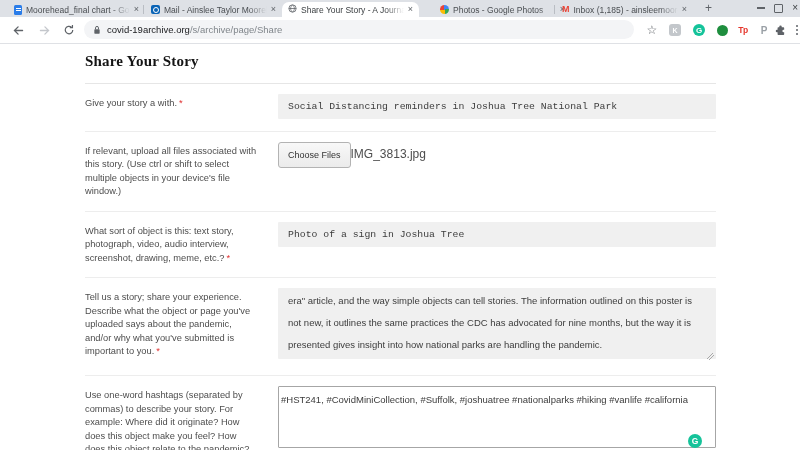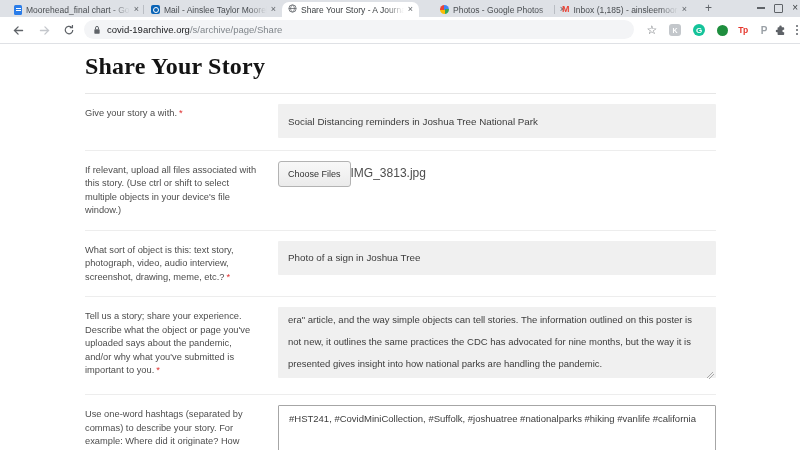--- a/index.html
+++ b/index.html
@@ -38,31 +38,31 @@
   .fav{flex:none}
   .fav-docs{width:8px;height:10px;border-radius:1.5px;background:linear-gradient(#2b7de9 0 0);background-color:#2b7de9;position:relative}
   .fav-docs::after{content:"";position:absolute;left:1.5px;right:1.5px;top:3px;height:5px;background:repeating-linear-gradient(#fff 0 1px,transparent 1px 2.4px)}
   .fav-outlook{width:9px;height:9px;border-radius:2px;background:#0a64b6;display:flex;align-items:center;justify-content:center}
   .fav-outlook i{width:4px;height:4px;border:1.3px solid #fff;border-radius:50%}
   .fav-photos{width:9px;height:9px;border-radius:50%;background:conic-gradient(from 0deg,#4285f4 0 90deg,#34a853 90deg 180deg,#fbbc04 180deg 270deg,#ea4335 270deg 360deg)}
   .fav-gmail{color:#ea4335;font-size:9px;font-weight:bold;line-height:1}
 
   
   .page{padding:9px 0 0 85px;width:656px}
-  h1{margin:0 0 13px;font-family:"Liberation Serif",serif;font-size:24px;font-weight:700;color:#141414;letter-spacing:.2px}
+  h1{margin:0 0 13px;font-family:"Liberation Serif",serif;font-size:15px;font-weight:700;color:#141414;letter-spacing:.2px}
   .rule{width:631px;border-top:1px solid #e6e6e6}
   .row{display:flex;width:631px;box-sizing:border-box;padding:10px 0 12px;border-bottom:1px solid #ededed}
   .row:last-child{border-bottom:0}
   .lbl{flex:none;width:193px;box-sizing:border-box;padding:3px 20px 0 0;font-size:9.3px;line-height:1.45;color:#4d4d4d}
   .req{color:#e03131;margin-left:2px}
   .fld{flex:1;position:relative}
-  .txt{width:100%;height:34px;box-sizing:border-box;background:#f0f0f0;border:0;border-radius:1px;padding:12px 10px;font-family:Liberation Sans, sans-serif;font-size:9.8px;color:#3c3c3c;outline:none}
+  .txt{width:100%;height:25px;box-sizing:border-box;background:#f0f0f0;border:0;border-radius:1px;padding:12px 10px;font-family:Liberation Mono, monospace;font-size:9.8px;color:#3c3c3c;outline:none}
   .ta{width:100%;box-sizing:border-box;background:#f0f0f0;border:0;border-radius:1px;padding:2px 10px;font-family:"Liberation Sans",sans-serif;font-size:9.5px;line-height:2.3;color:#3c3c3c;resize:none;outline:none;overflow:hidden}
   .ta.story{height:71px}
-  .ta.tags{height:47px;background:#fff;border:1px solid #a6a6a6;line-height:1.9;padding:4px 10px}
+  .ta.tags{height:62px;background:#fff;border:1px solid #a6a6a6;line-height:1.9;padding:4px 2px}
   .choose-btn{display:inline-block;padding:7px 9px;font-size:9px;color:#333;background:linear-gradient(#f8f8f8,#ebebeb);border:1px solid #b3b3b3;border-radius:3px}
   .filename{margin-left:0;font-size:12px;color:#4d4d4d}
   .rs{position:absolute;right:2px;bottom:3px;width:7px;height:7px;background:linear-gradient(135deg,transparent 0 38%,#a9a9a9 38% 48%,transparent 48% 60%,#a9a9a9 60% 70%,transparent 70%)}
   .gram{position:absolute;right:14px;bottom:9px;width:14px;height:14px;border-radius:50%;background:#15c39a;color:#fff;font-size:8.5px;font-weight:bold;display:flex;align-items:center;justify-content:center}
 </style>
 </head>
 <body>
 
 <div>
   <div class="tabstrip">

